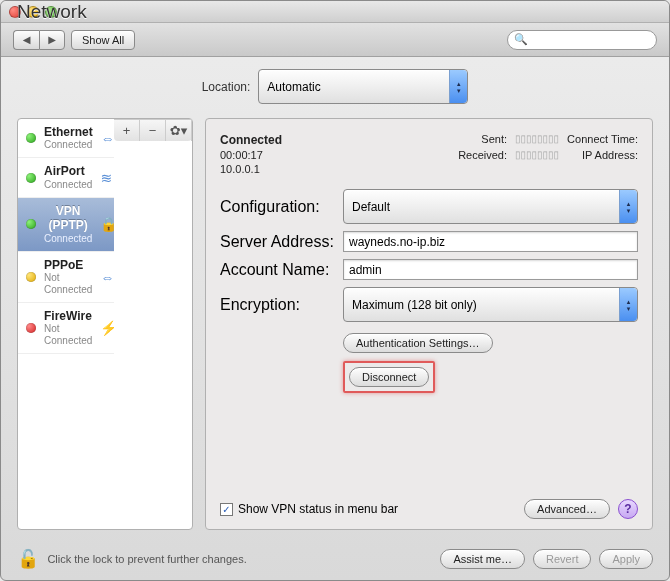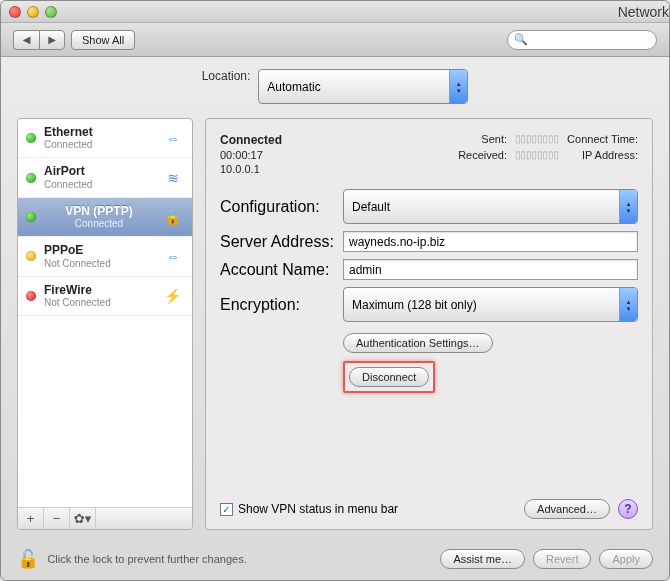--- a/index.html
+++ b/index.html
@@ -27,21 +27,21 @@
     display: flex;
     align-items: center;
     position: relative;
     border-radius: 6px 6px 0 0;
   }
   .traffic-lights { display: flex; gap: 6px; padding-left: 8px; }
   .tl { width: 12px; height: 12px; border-radius: 50%; border: 1px solid rgba(0,0,0,0.25); }
   .tl.red { background: radial-gradient(circle at 30% 30%, #ff8b82, #e14138); }
   .tl.yellow { background: radial-gradient(circle at 30% 30%, #ffe07e, #e1a800); }
   .tl.green { background: radial-gradient(circle at 30% 30%, #a6e38b, #5cb33f); }
-  .win-title { position: absolute; left: 4px; right: 0; text-align: right; font-size: 14px; color: #333; text-shadow: 0 1px 0 #fff; pointer-events: none; }
+  .win-title { position: absolute; left: 16px; right: 0; text-align: left; font-size: 19px; color: #333; text-shadow: 0 1px 0 #fff; pointer-events: none; }
   .toolbar {
     height: 34px;
     display: flex;
     align-items: center;
     padding: 0 12px;
     gap: 6px;
     border-bottom: 1px solid #a0a0a0;
     background: linear-gradient(#e2e2e2, #c9c9c9);
   }
   .nav-buttons { display: flex; }
@@ -70,21 +70,21 @@
   .search-field {
     margin-left: auto;
     width: 150px; height: 20px;
     border: 1px solid #999; border-radius: 10px;
     background: #fff;
     display: flex; align-items: center; padding: 0 6px; gap: 4px;
   }
   .search-field input { border: none; outline: none; font-size: 11px; width: 100%; background: transparent; }
   .mag { font-size: 11px; color: #777; }
   .content { flex: 1; display: flex; flex-direction: column; padding: 12px 16px 10px 16px; }
-  .location-row { display: flex; justify-content: center; gap: 8px; margin-bottom: 14px; }
+  .location-row { display: flex; align-items: center; justify-content: center; gap: 8px; margin-bottom: 14px; }
   .location-row .lbl { font-size: 12px; color: #333; }
   .aqua-select {
     height: 35px;
     background: linear-gradient(#fefefe, #e0e0e0);
     border: 1px solid #8a8a8a;
     border-radius: 4px;
     display: inline-flex; align-items: center;
     font-size: 12px;
     position: relative;
     padding: 0 22px 0 8px;
@@ -96,21 +96,21 @@
     background: linear-gradient(#9bcaff, #4a8ff0);
     border-left: 1px solid #7a9fd0;
     border-radius: 0 4px 4px 0;
     display: flex; flex-direction: column; align-items: center; justify-content: center;
   }
   .aqua-select .cap::before { content: "▴"; font-size: 7px; color: #1d2c4f; line-height: 7px; }
   .aqua-select .cap::after { content: "▾"; font-size: 7px; color: #1d2c4f; line-height: 7px; }
   .columns { flex: 1; display: flex; gap: 12px; min-height: 0; }
   .sidebar {
     width: 176px;
-    display: flex; flex-direction: column;
+    display: flex; 
     background: #fff;
     border: 1px solid #b0b0b0;
     border-radius: 4px;
   }
   .sblist { flex: 1; overflow: auto; }
   .sbitem {
     display: flex; align-items: center; gap: 8px;
     padding: 6px 8px;
     border-bottom: 1px solid #eee;
   }

